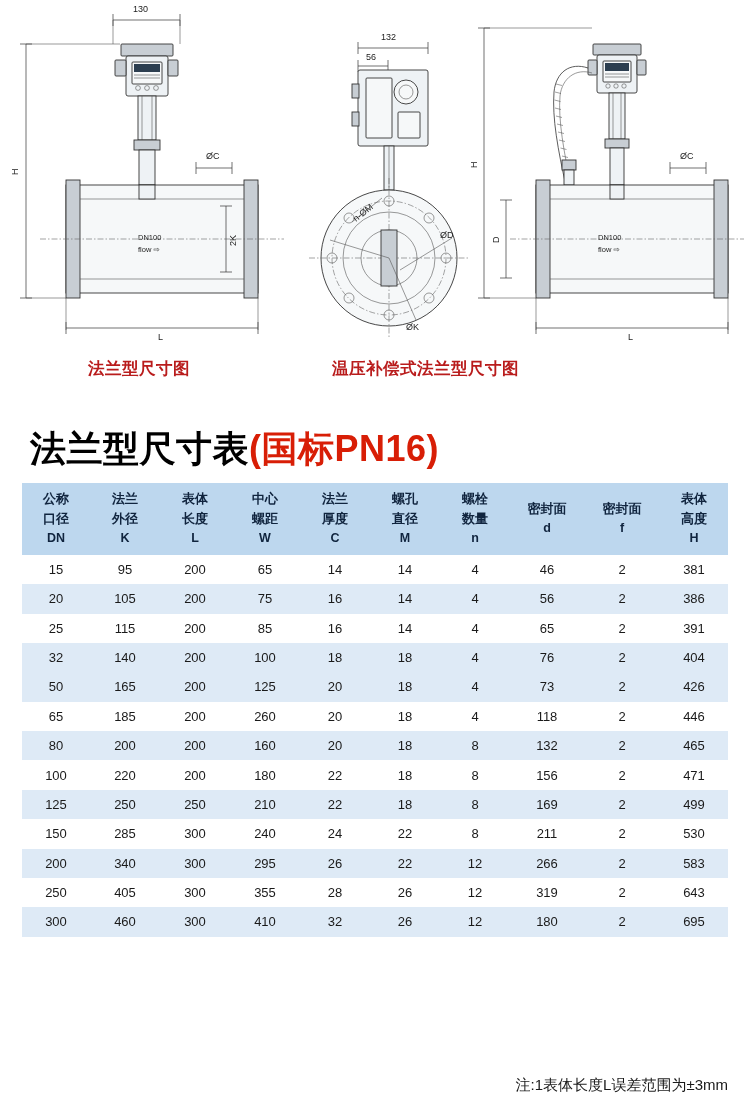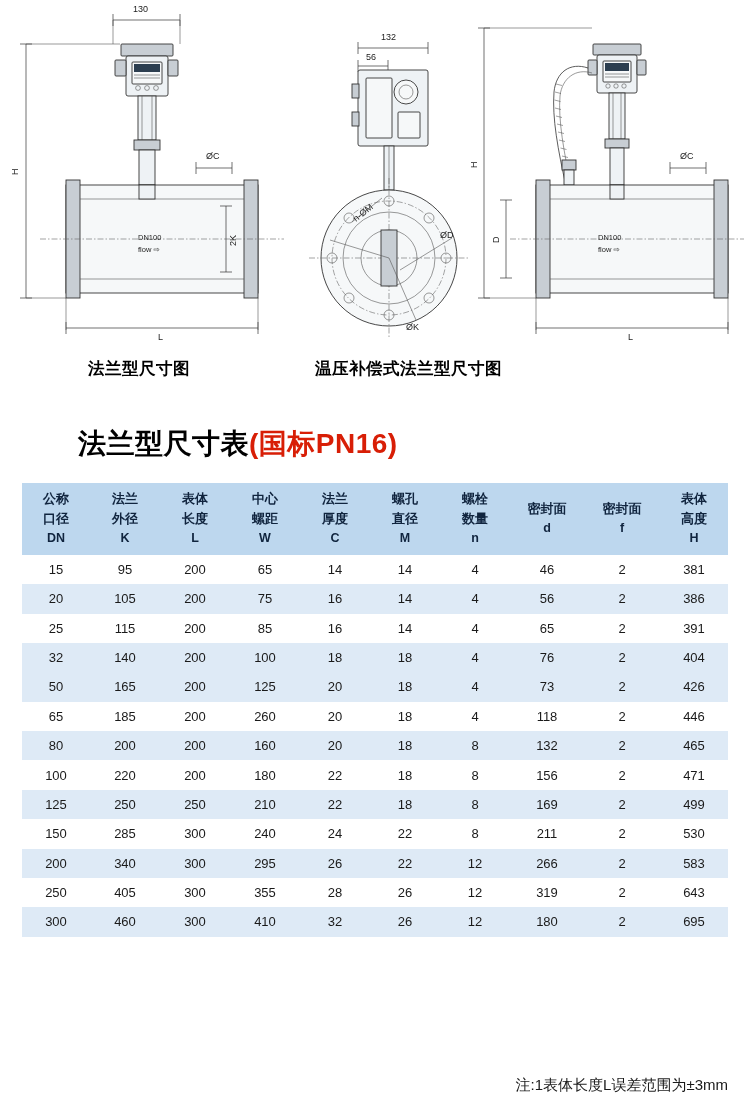--- a/index.html
+++ b/index.html
@@ -31,37 +31,36 @@
     position: absolute;
     top: 358px;
     left: 0;
     width: 750px;
     display: flex;
     justify-content: flex-start;
   }
   .caption {
     font-size: 16.5px;
     font-weight: bold;
-    color: #000000;
+    color: #b91c1c;
     letter-spacing: 0.5px;
   }
   .caption-1 { position: absolute; left: 88px; top: 0; }
-  .caption-2 { position: absolute; left: 315px; top: 0; }
+  .caption-2 { position: absolute; left: 332px; top: 0; }
 
   
   .table-title {
     position: absolute;
     top: 425px;
     left: 30px;
-    font-size: 28px;
+    font-size: 36px;
     font-weight: bold;
     color: #000;
     letter-spacing: 0.5px;
     white-space: nowrap;
-    margin-left: 48px;
   }
   .table-title .accent {
     color: #d81e06;
   }
 
   
   .table-wrap {
     position: absolute;
     top: 483px;
     left: 22px;

